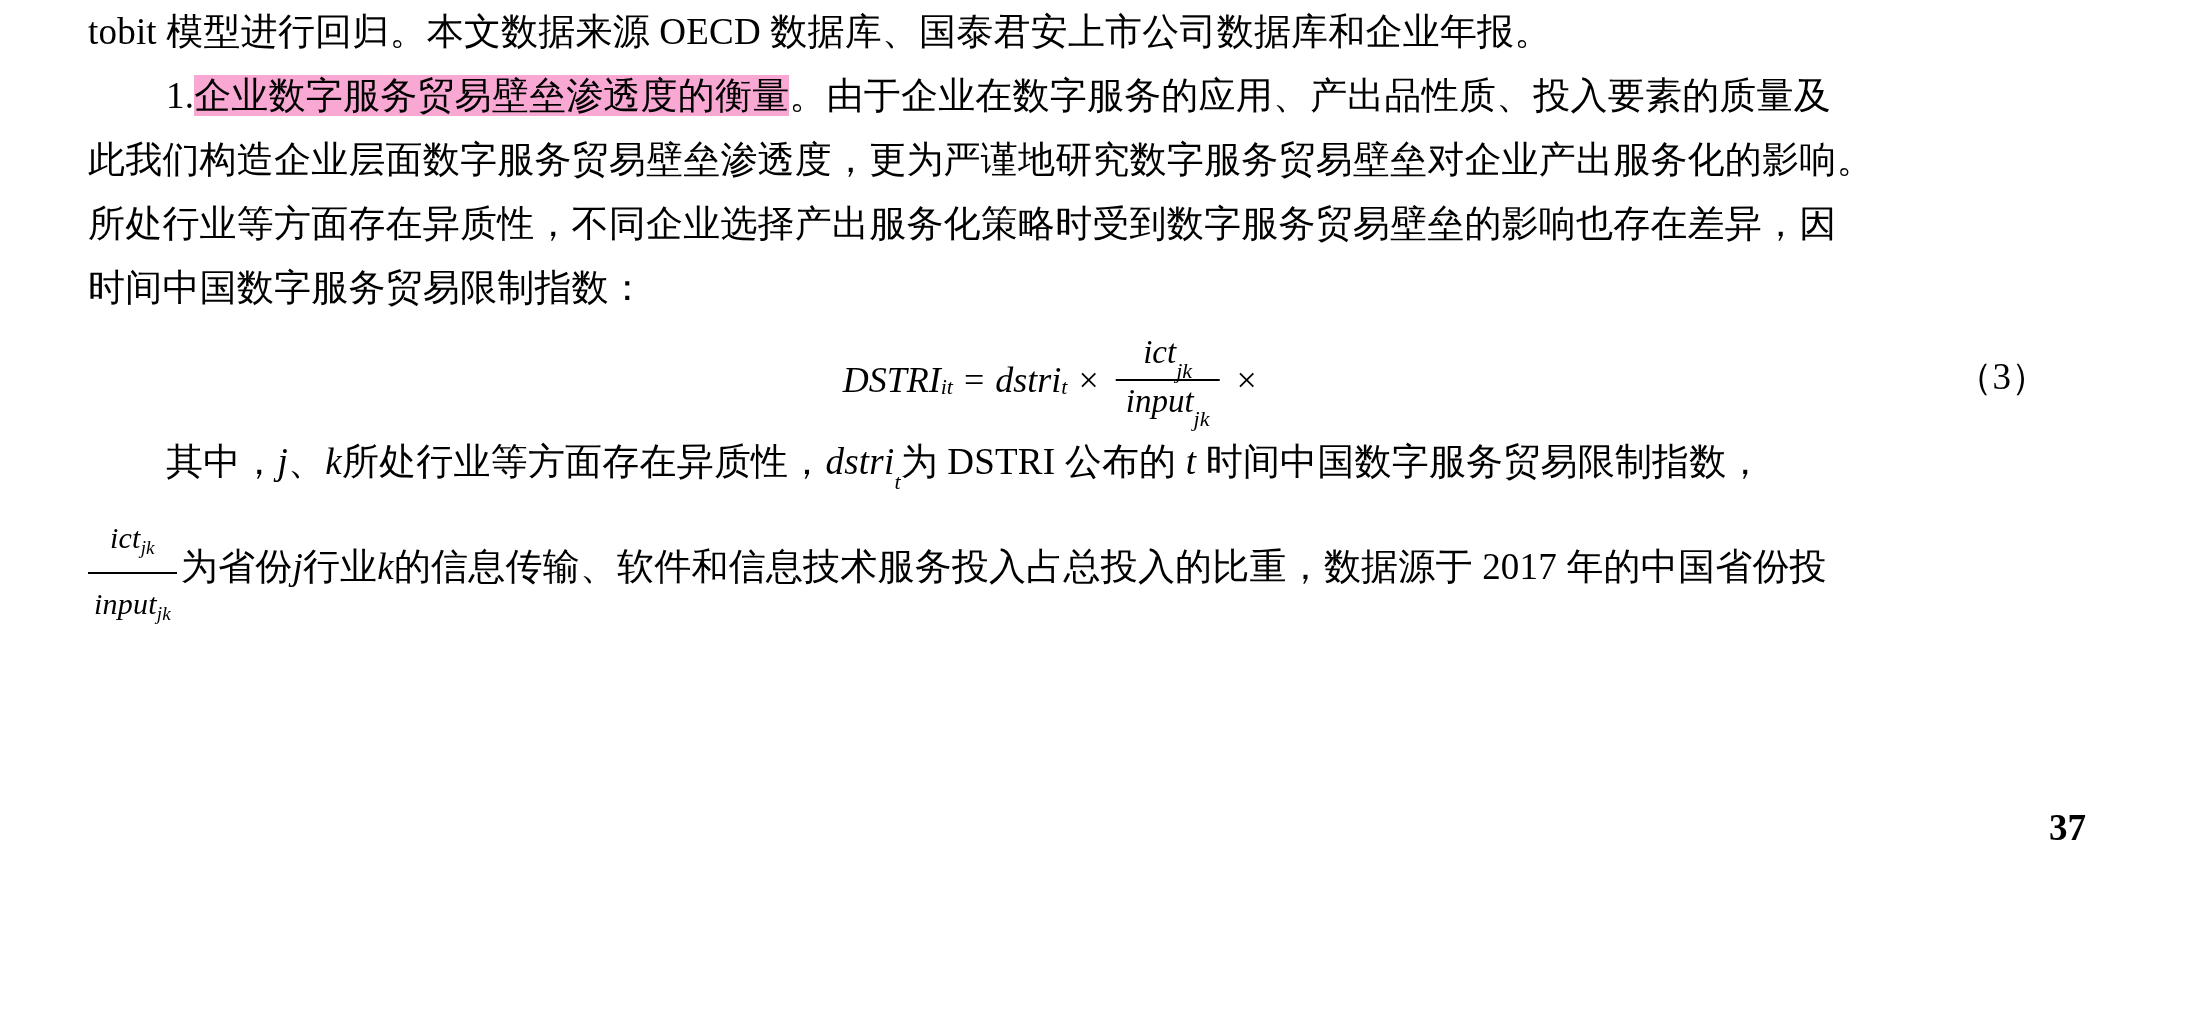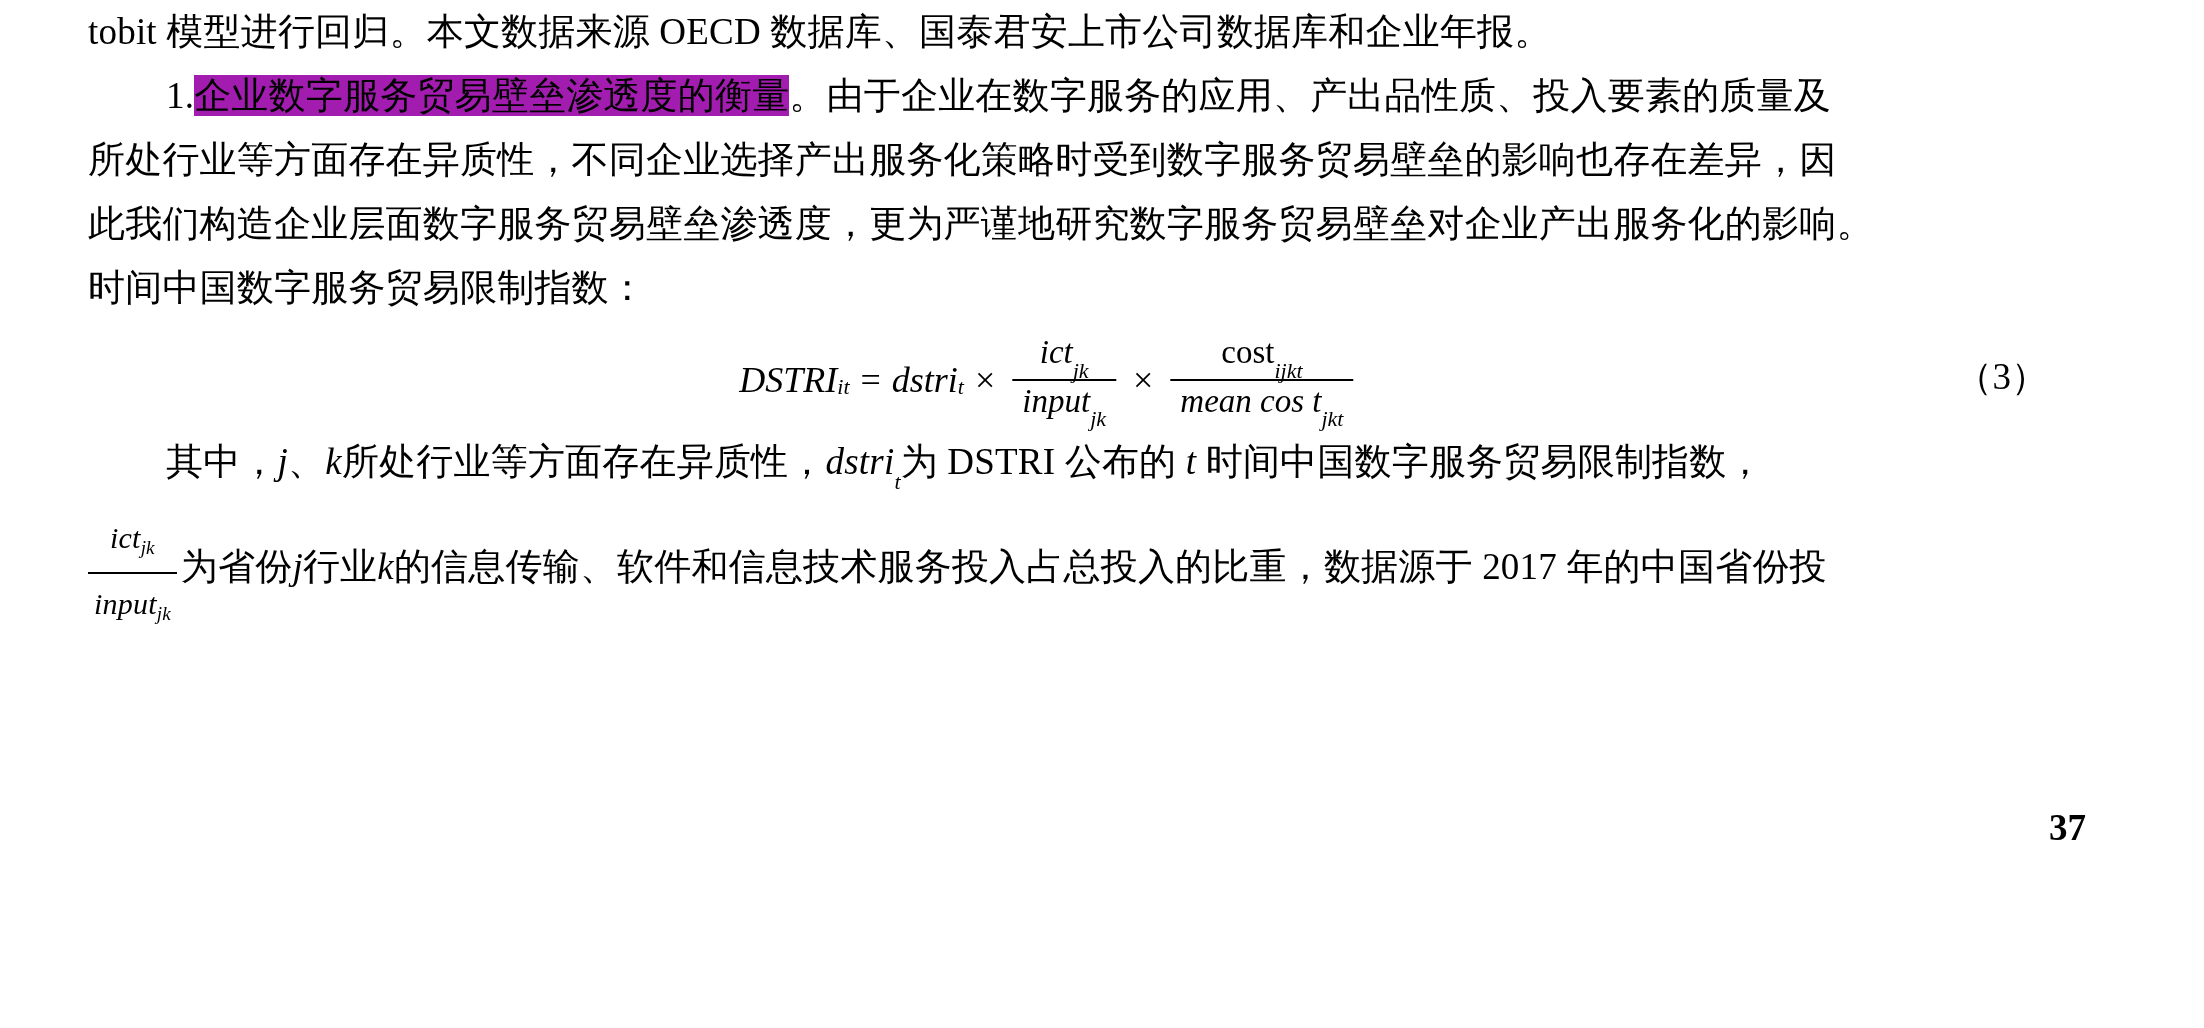--- a/index.html
+++ b/index.html
@@ -37,21 +37,21 @@
   }
   .line {
     display: block;
     white-space: nowrap;
   }
   .indent2 {
     display: inline-block;
     width: 78px;
   }
   .hl {
-    background: #a21caf;
+    background: #f9a8d4;
   }
   .latin {
     font-family: "Liberation Serif", "DejaVu Serif", serif;
   }
   
   .formula-row {
     position: relative;
     margin-top: 14px;
     height: 96px;
   }
@@ -151,44 +151,39 @@
 
   <div class="body-col">
 
     <p class="para">
       <span class="line">tobit 模型进行回归。本文数据来源 OECD 数据库、国泰君安上市公司数据库和企业年报。</span>
     </p>
 
 
     <p class="para">
       <span class="line"><span class="indent2"></span><span class="latin">1.</span><span class="hl">企业数字服务贸易壁垒渗透度的衡量</span><span>。由于企业在数字服务的应用、产出品性质、投入要素的质量及</span></span>
+      <span class="line">此我们构造企业层面数字服务贸易壁垒渗透度，更为严谨地研究数字服务贸易壁垒对企业产出服务化的影响。</span>
       <span class="line">所处行业等方面存在异质性，不同企业选择产出服务化策略时受到数字服务贸易壁垒的影响也存在差异，因</span>
-      <span class="line">此我们构造企业层面数字服务贸易壁垒渗透度，更为严谨地研究数字服务贸易壁垒对企业产出服务化的影响。</span>
       <span class="line">时间中国数字服务贸易限制指数：</span>
     </p>
 
     <div class="formula-row">
       <div class="formula">
         <span class="it">DSTRI</span>
           <span class="sub">it</span>
         <span class="op">=</span>
         <span class="it">dstri</span>
           <span class="sub">t</span>
         <span class="op">×</span>
         <span class="frac">
           <span class="num"><span class="it">ict</span><span class="sub">jk</span></span>
           <span class="bar"></span>
           <span class="den"><span class="it">input</span><span class="sub">jk</span></span>
         </span>
         <span class="op">×</span>
-        <span class="frac">
-          <span class="num"><span>cost</span><span class="sub">ijkt</span></span>
-          <span class="bar"></span>
-          <span class="den"><span class="it">mean cos t</span><span class="sub">jkt</span></span>
-        </span>
       </div>
       <div class="eq-number">（3）</div>
     </div>
 
     <p class="para">
       <span class="line"><span class="indent2"></span><span>其中，</span><span class="it latin">j</span><span>、</span><span class="it latin">k</span><span>所处行业等方面存在异质性，</span><span class="it latin">dstri</span><span class="sub">t</span><span>为 DSTRI 公布的 </span><span class="it latin">t</span><span> 时间中国数字服务贸易限制指数，</span></span>
       <span class="tall-line"><span class="inline-frac">
           <span class="num"><span class="it latin">ict</span><span class="sub-s">jk</span></span>
           <span class="bar"></span>
           <span class="den"><span class="it latin">input</span><span class="sub-s">jk</span></span>

